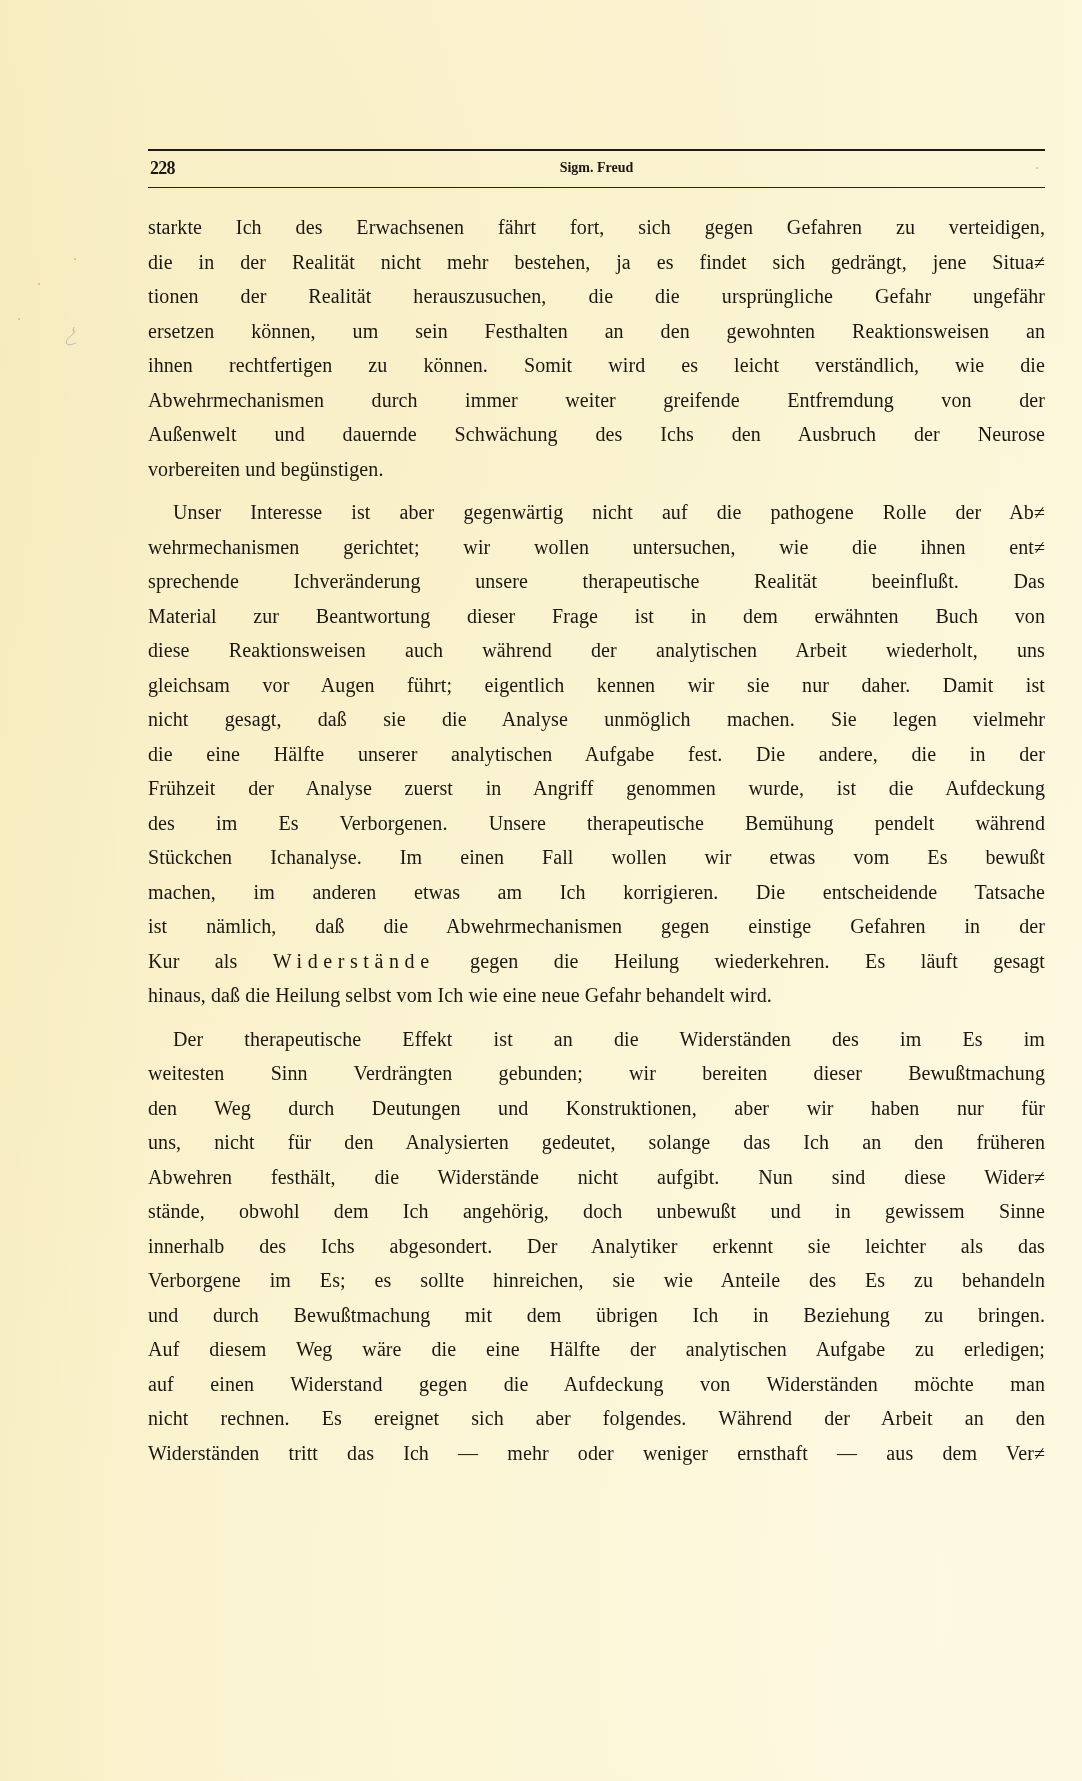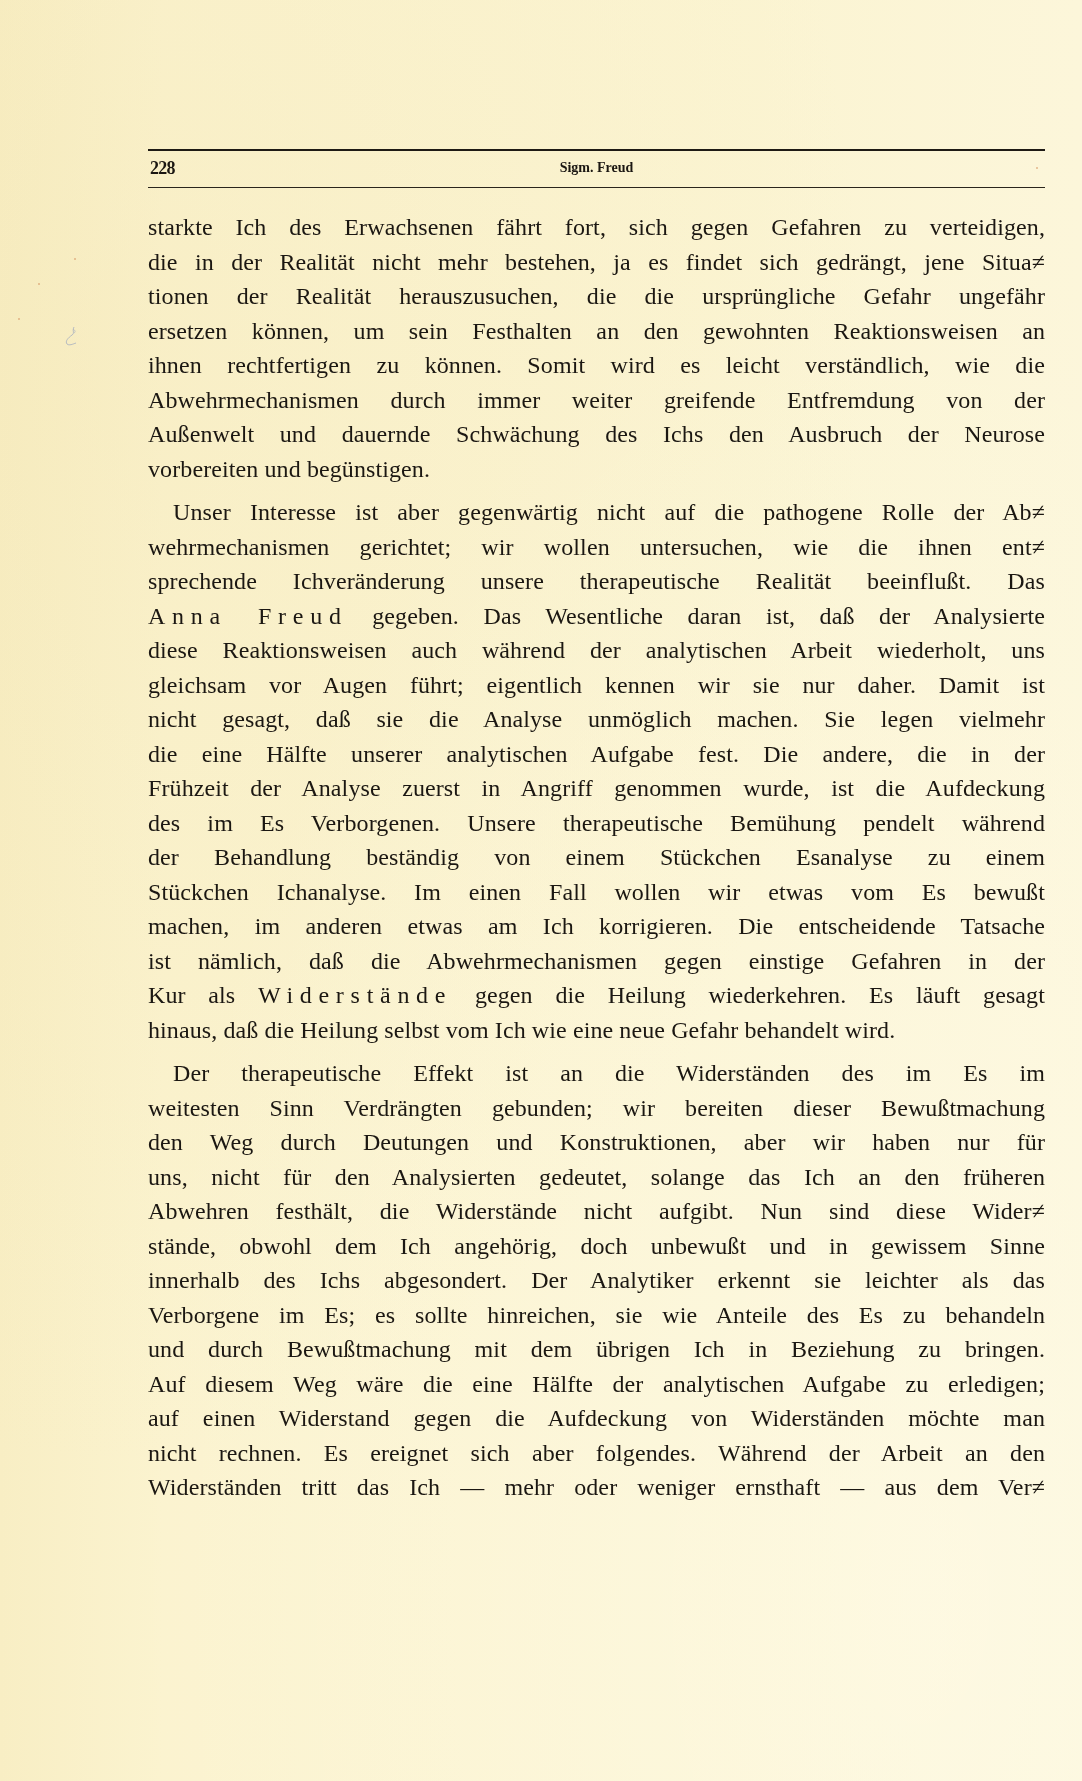--- a/index.html
+++ b/index.html
@@ -75,21 +75,21 @@
     margin: 0;
     padding: 0;
   }
   .paragraph + .paragraph {
     margin-top: 9px;
   }
   .line {
     display: block;
     height: 34.5px;
     line-height: 34.5px;
-    font-size: 24px;
+    font-size: 20px;
     text-align: justify;
     text-align-last: justify;
     white-space: nowrap;
     overflow: visible;
     letter-spacing: 0.1px;
   }
   .line.last {
     text-align: left;
     text-align-last: left;
   }
@@ -159,28 +159,27 @@
       <span class="line"><span class="inner">ihnen rechtfertigen zu können. Somit wird es leicht verständlich, wie die</span></span>
       <span class="line"><span class="inner">Abwehrmechanismen durch immer weiter greifende Entfremdung von der</span></span>
       <span class="line"><span class="inner">Außenwelt und dauernde Schwächung des Ichs den Ausbruch der Neurose</span></span>
       <span class="line last"><span class="inner">vorbereiten und begünstigen.</span></span>
     </p>
 
     <p class="paragraph">
       <span class="line indent"><span class="inner">Unser Interesse ist aber gegenwärtig nicht auf die pathogene Rolle der Ab≠</span></span>
       <span class="line"><span class="inner">wehrmechanismen gerichtet; wir wollen untersuchen, wie die ihnen ent≠</span></span>
       <span class="line"><span class="inner">sprechende Ichveränderung unsere therapeutische Realität beeinflußt. Das</span></span>
-      <span class="line"><span class="inner"><span></span><span class="spaced">Anna Freud</span><span> gegeben. Das Wesentliche daran ist, daß der Analysierte</span></span></span>
+      <span class="line"><span class="inner">Material zur Beantwortung dieser Frage ist in dem erwähnten Buch von</span></span>
       <span class="line"><span class="inner">diese Reaktionsweisen auch während der analytischen Arbeit wiederholt, uns</span></span>
       <span class="line"><span class="inner">gleichsam vor Augen führt; eigentlich kennen wir sie nur daher. Damit ist</span></span>
       <span class="line"><span class="inner">nicht gesagt, daß sie die Analyse unmöglich machen. Sie legen vielmehr</span></span>
       <span class="line"><span class="inner">die eine Hälfte unserer analytischen Aufgabe fest. Die andere, die in der</span></span>
       <span class="line"><span class="inner">Frühzeit der Analyse zuerst in Angriff genommen wurde, ist die Aufdeckung</span></span>
       <span class="line"><span class="inner">des im Es Verborgenen. Unsere therapeutische Bemühung pendelt während</span></span>
-      <span class="line"><span class="inner">der Behandlung beständig von einem Stückchen Esanalyse zu einem</span></span>
       <span class="line"><span class="inner">Stückchen Ichanalyse. Im einen Fall wollen wir etwas vom Es bewußt</span></span>
       <span class="line"><span class="inner">machen, im anderen etwas am Ich korrigieren. Die entscheidende Tatsache</span></span>
       <span class="line"><span class="inner">ist nämlich, daß die Abwehrmechanismen gegen einstige Gefahren in der</span></span>
       <span class="line"><span class="inner"><span>Kur als </span><span class="spaced">Widerstände</span><span> gegen die Heilung wiederkehren. Es läuft gesagt</span></span></span>
       <span class="line last"><span class="inner">hinaus, daß die Heilung selbst vom Ich wie eine neue Gefahr behandelt wird.</span></span>
     </p>
 
     <p class="paragraph">
       <span class="line indent"><span class="inner">Der therapeutische Effekt ist an die Widerständen des im Es im</span></span>
       <span class="line"><span class="inner">weitesten Sinn Verdrängten gebunden; wir bereiten dieser Bewußtmachung</span></span>

